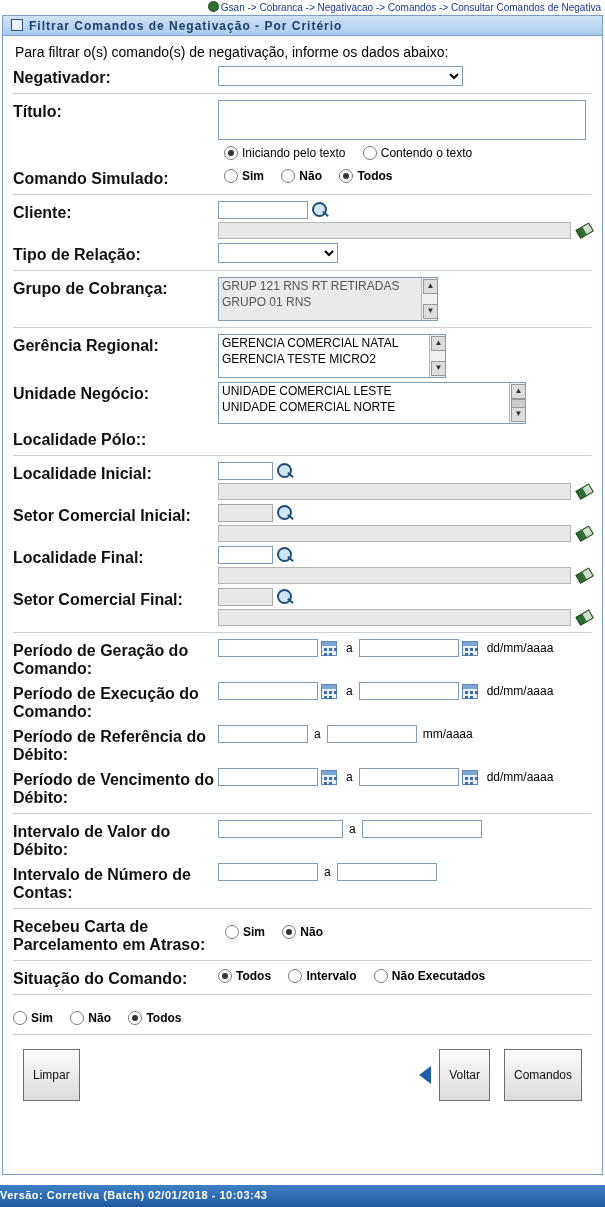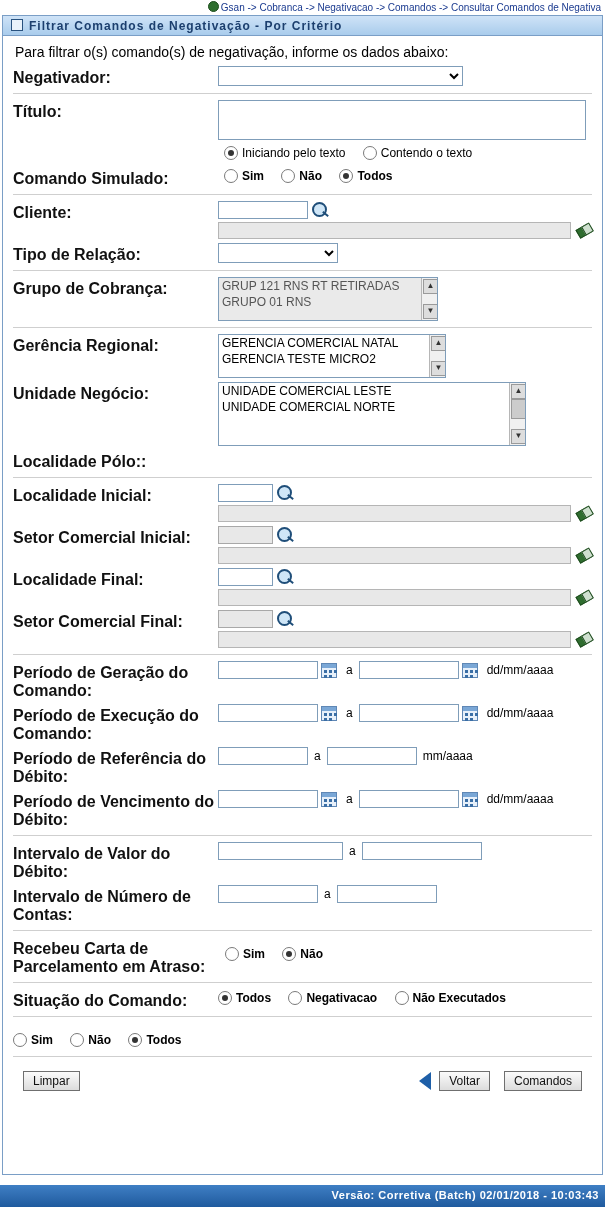--- a/index.html
+++ b/index.html
@@ -176,35 +176,35 @@
   
   .footer{
     display:flex;align-items:center;justify-content:space-between;
     padding:8px 10px 6px 10px;
   }
   .btn{
     border:1px solid #6f6f6f;
     background:linear-gradient(#fbfbfb,#dcdcdc);
     font-size:12px;
     font-family:"Liberation Sans", sans-serif;
-    padding:2px 9px;
+    padding:18px 9px;
     color:#111;
     cursor:pointer;
   }
   .arrow-left{
     width:0;height:0;border-top:9px solid transparent;border-bottom:9px solid transparent;
     border-right:12px solid #1e5fa8;margin-right:8px;
   }
   .right-group{display:flex;align-items:center;}
 
   .versionbar{
     position:absolute;left:0;right:0;bottom:0;height:22px;
     background:linear-gradient(#3f7fc4,#1f5a9e);
     color:#ffffff;font-size:11px;font-weight:bold;
-    text-align:right;
+    text-align:left;
     padding:4px 6px 0 0;
     box-sizing:border-box;
     letter-spacing:.5px;
   }
 </style>
 </head>
 <body>
 
 <div class="page">
 
@@ -327,21 +327,21 @@
               <div class="arr">▲</div>
               <div class="arr bot">▼</div>
             </div>
           </div>
         </div>
       </div>
 
       <div class="row">
         <div class="lbl">Unidade Negócio:</div>
         <div class="fld">
-          <div class="listbox" style="width:308px;height:64px">
+          <div class="listbox" style="width:308px;height:42px">
             <div class="opt">UNIDADE COMERCIAL LESTE</div>
             <div class="opt">UNIDADE COMERCIAL NORTE</div>
             <div class="lb-scroll">
               <div class="arr">▲</div>
               <div class="thumb"></div>
               <div class="arr bot">▼</div>
             </div>
           </div>
         </div>
       </div>
@@ -521,21 +521,21 @@
 
       <div class="row">
         <div class="lbl">Situação do Comando:</div>
         <div class="fld" style="padding-top:2px;">
           <span class="radio-wrap">
             <span class="radio on"></span>
             <span class="radio-label">Todos</span>
           </span>
           <span class="radio-wrap">
             <span class="radio"></span>
-            <span class="radio-label">Negativacao</span>
+            <span class="radio-label">Intervalo</span>
           </span>
           <span class="radio-wrap">
             <span class="radio"></span>
             <span class="radio-label">Não Executados</span>
           </span>
         </div>
       </div>
 
       <hr class="sep">
 

